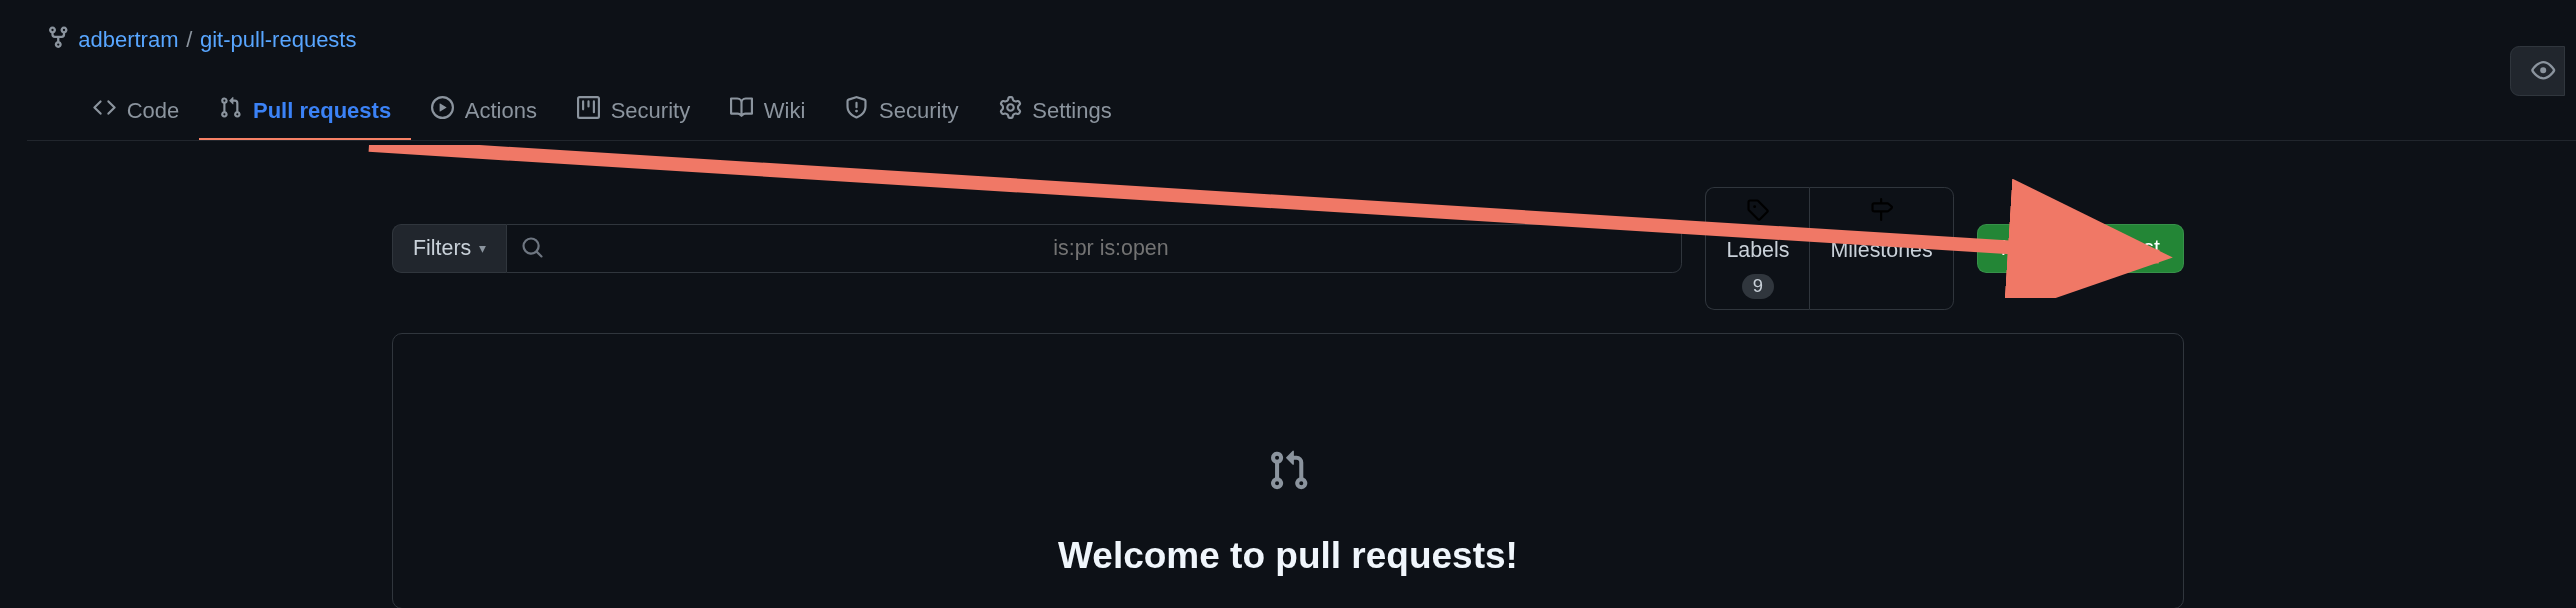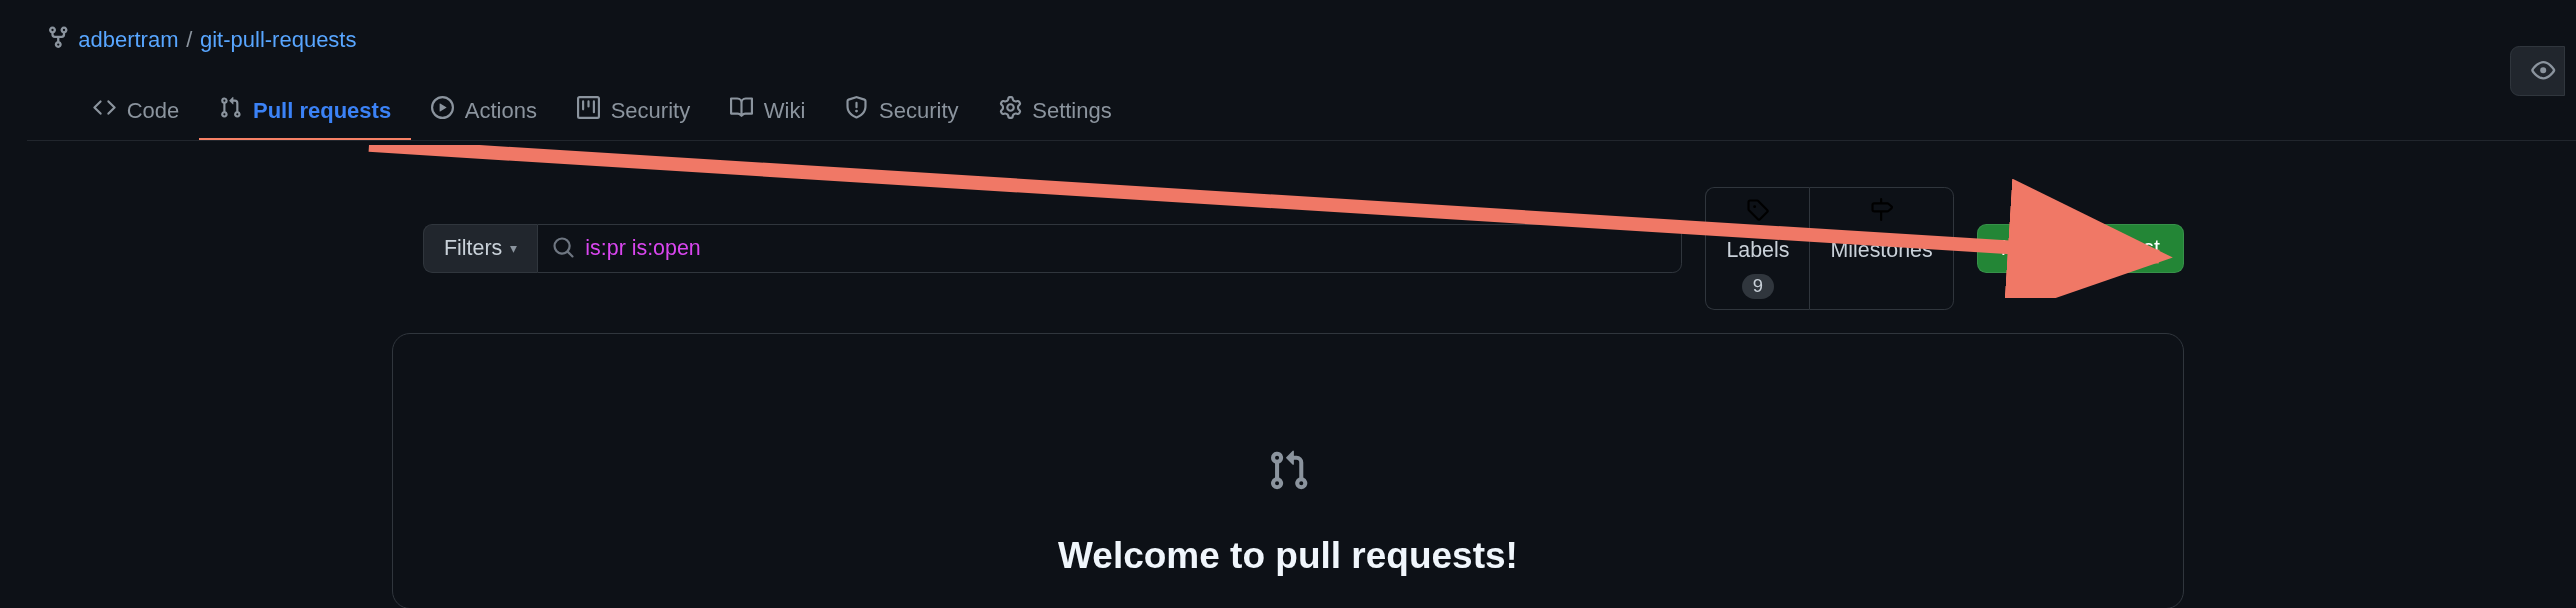--- a/index.html
+++ b/index.html
@@ -81,21 +81,20 @@
       margin: 46px auto 0 auto;
     }
     .toolbar {
       display: flex;
       align-items: center;
       gap: 23px;
     }
     .search-group {
       display: flex;
       flex: 1;
-      margin-left: 31px;
     }
     .filters-btn {
       background: #21262d;
       border: 0.8px solid #30363d;
       border-right: none;
       border-radius: 9.2px 0 0 9.2px;
       padding: 9.2px 20px;
       color: #c9d1d9;
       font-size: 21.4px;
       display: flex;
@@ -112,23 +111,24 @@
       border-radius: 0 9.2px 9.2px 0;
       padding: 0 13.8px;
       gap: 10.7px;
     }
     .search-box svg { fill: #6e7681; }
     .search-input {
       flex: 1;
       background: transparent;
       border: none;
       outline: none;
-      color: #d946ef;
+      color: #737373;
       font-size: 21.4px;
       padding: 10.7px 0;
+      text-align: center;
     }
 
     .labels-btn, .milestones-btn {
       background: #0d1117;
       border: 0.8px solid #30363d;
       padding: 10.7px 20px;
       color: #c9d1d9;
       font-size: 21.4px;
       display: flex;
       align-items: center;
@@ -152,21 +152,21 @@
       border: 0.8px solid rgba(240,246,252,.1);
       border-radius: 9.2px;
       padding: 10.7px 23px;
       font-size: 21.4px;
       font-weight: 500;
     }
 
     .empty-panel {
       margin-top: 23px;
       border: 0.8px solid #30363d;
-      border-radius: 18px;
+      border-radius: 10px;
       min-height: 276px;
       display: flex;
       flex-direction: column;
       align-items: center;
       padding-top: 115px;
     }
     .empty-panel svg { fill: #8b949e; }
     .empty-title {
       margin-top: 41px;
       font-size: 37px;

